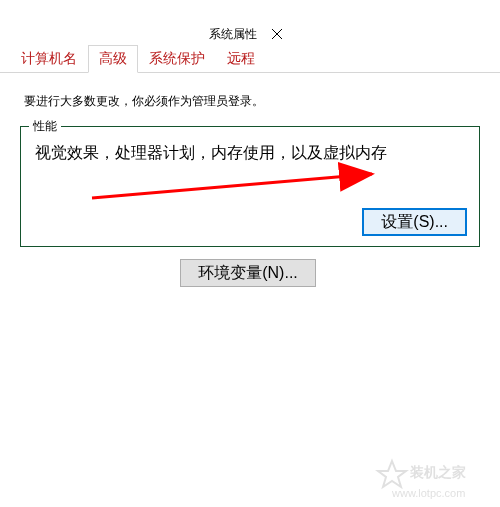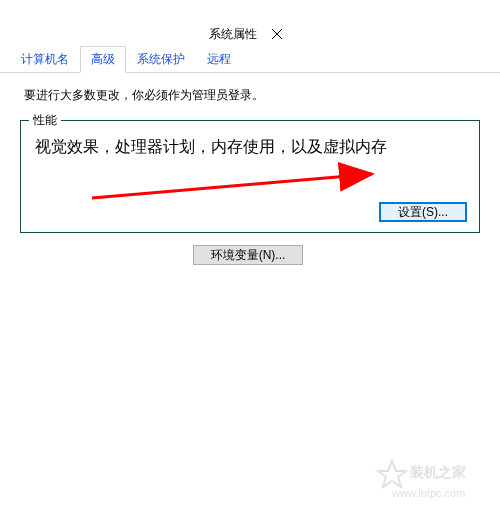--- a/index.html
+++ b/index.html
@@ -34,41 +34,41 @@
   .close-btn svg { width: 10px; height: 10px; }
   .tabs {
     display: flex;
     align-items: flex-end;
     padding-left: 10px;
     height: 24px;
     border-bottom: 1px solid #d6d6d6;
   }
   .tab {
     padding: 4px 10px 4px 10px;
-    font-size: 12px;
+    font-size: 14px;
     border: 1px solid transparent;
     border-bottom: none;
     position: relative;
     cursor: pointer;
     background: #fff;
-    color: #1d4ed8;
+    color: #b91c1c;
   }
   .tab.active {
     border: 1px solid #d6d6d6;
     border-bottom: 1px solid #fff;
     margin-bottom: -1px;
     background: #fff;
     z-index: 2;
     margin-top: 48px;
   }
   .content {
     padding: 14px 20px 10px 20px;
   }
   .intro {
-    margin: 0 0 16px 4px;
+    margin: 6px 0 16px 4px;
   }
   .group {
     border: 1px solid #14532d;
     margin-bottom: 12px;
     padding: 12px 12px 10px 12px;
     position: relative;
   }
   .group-title {
     position: absolute;
     top: -9px;
@@ -82,26 +82,26 @@
     font-size: 16px;
   }
   .btn-row {
     display: flex;
     justify-content: flex-end;
     margin-top: 32px;
   }
   .group.perf .btn-row { margin-top: 44px; }
   .btn {
     min-width: 86px;
-    height: 20px;
+    height: 28px;
     padding: 0 17px;
     border: 1px solid #adadad;
     background: #e1e1e1;
     font-family: inherit;
-    font-size: 12px;
+    font-size: 16px;
     cursor: pointer;
     display: inline-flex;
     align-items: center;
     justify-content: center;
   }
   .btn.highlight {
     border: 2px solid #0078d7;
     background: #e5f1fb;
   }
   .footer-row {

